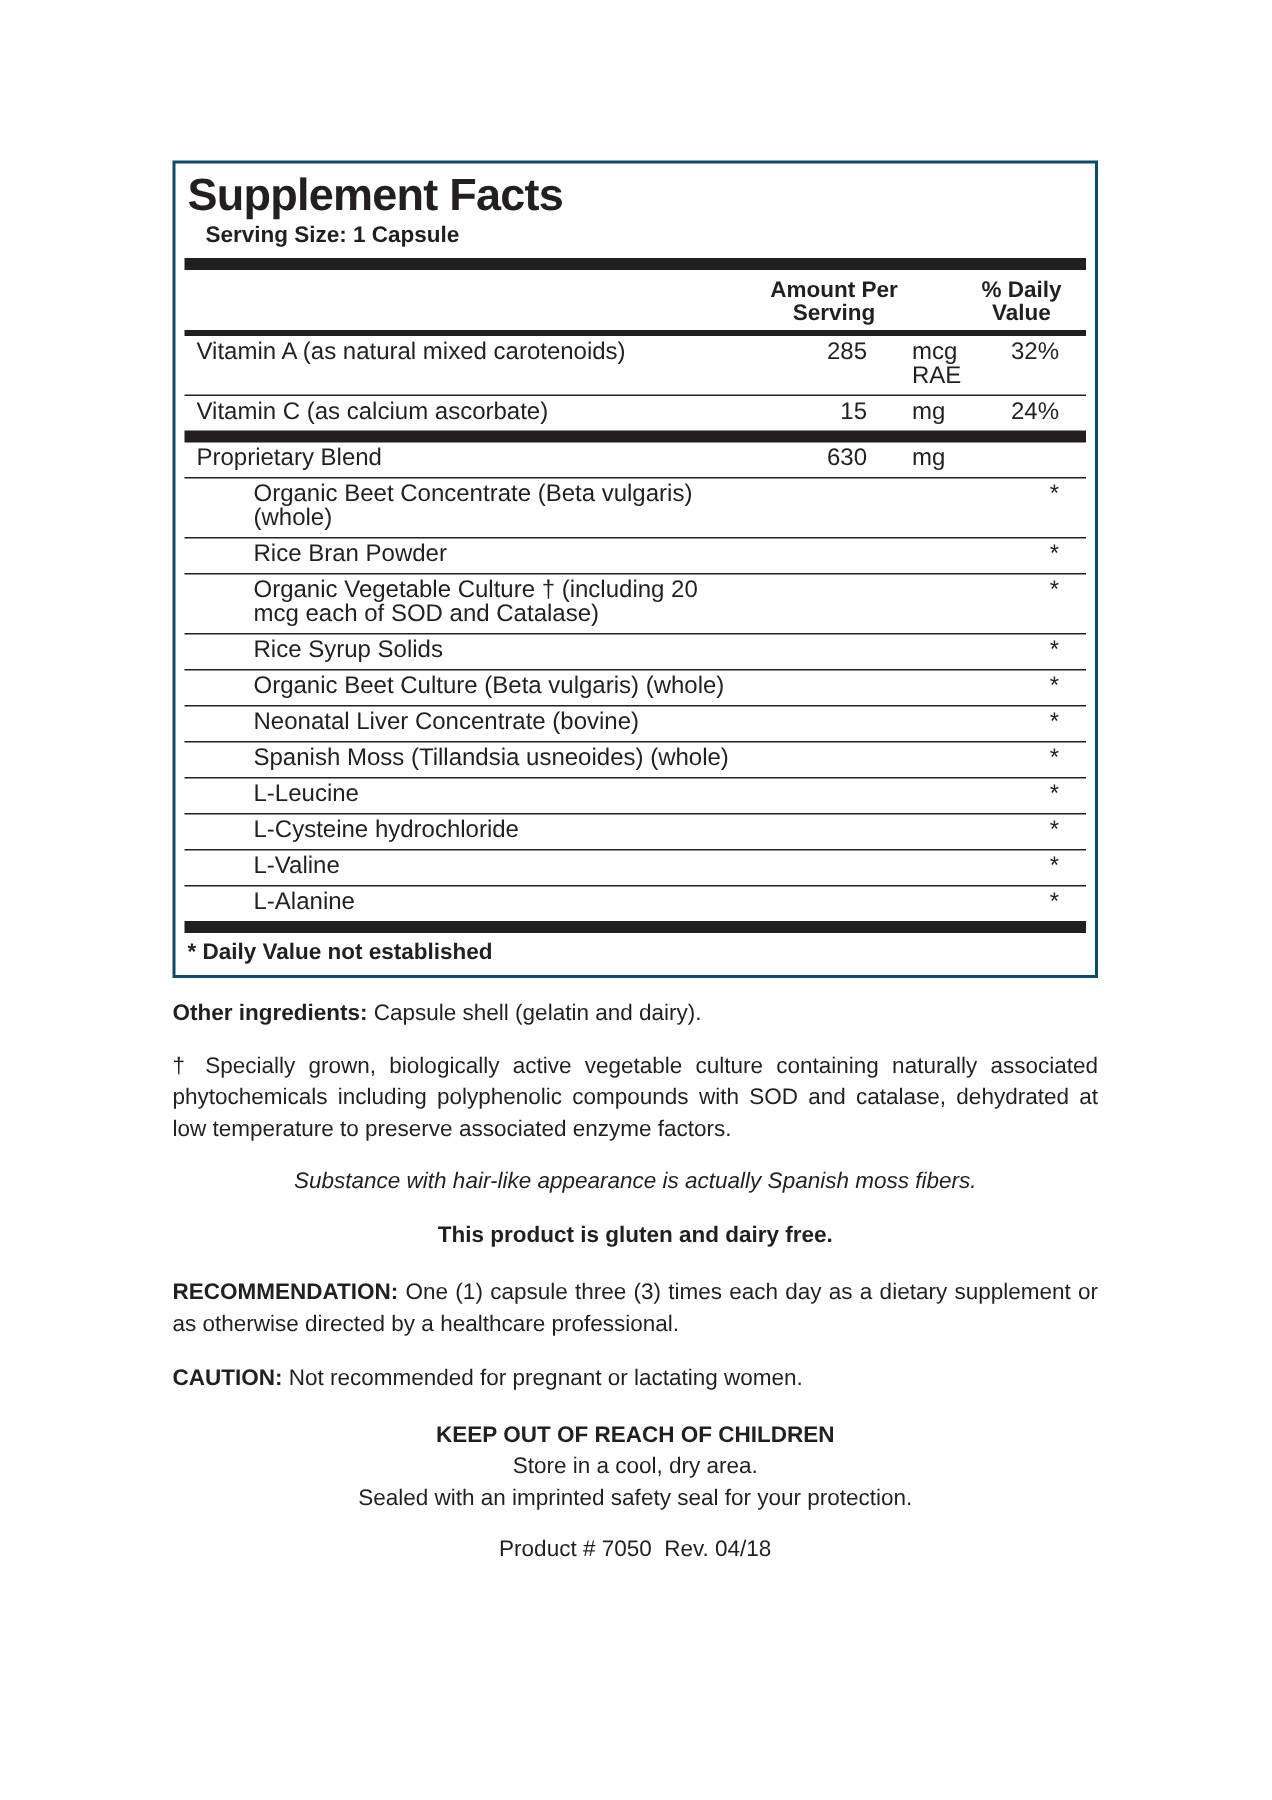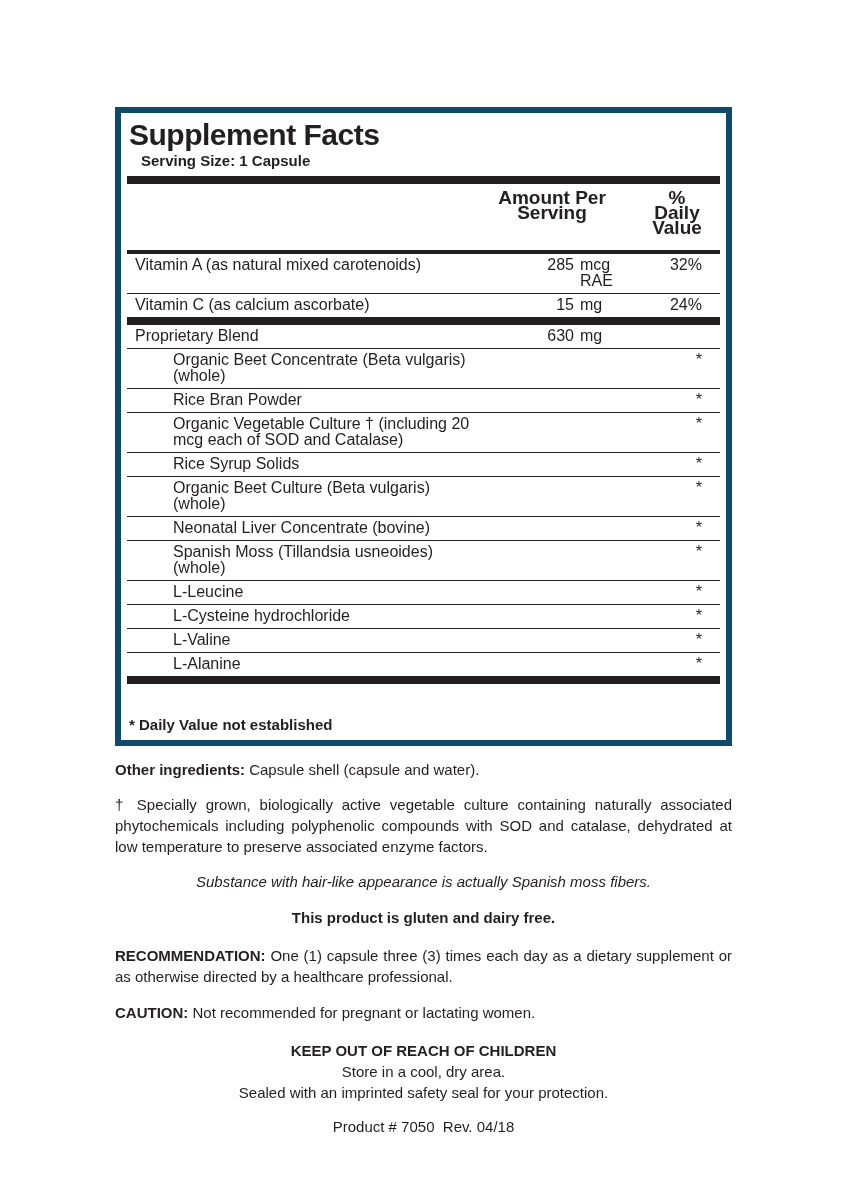--- a/index.html
+++ b/index.html
@@ -9,21 +9,21 @@
     color: #231f20;
     -webkit-font-smoothing: antialiased;
   }
   .content {
     width: 617px;
     margin: 107px 0 0 115px;
   }
 
   
   .facts-box {
-    border: 6px solid #0c4a6e;
+    border: 2px solid #0c4a6e;
     padding: 4px 6px 5px 6px;
     box-sizing: border-box;
     margin-bottom: 13px;
   }
   .facts-title {
     font-size: 30px;
     font-weight: bold;
     letter-spacing: -0.5px;
     margin: 2px 0 1px 2px;
     line-height: 32px;
@@ -33,48 +33,48 @@
     font-weight: bold;
     margin: 0 0 7px 14px;
   }
   .bar { background: #231f20; width: 100%; }
   .bar.thick { height: 8px; }
   .bar.medium { height: 4px; }
   .rule { border-top: 1.5px solid #231f20; }
 
   .hdr-row {
     display: flex;
-    padding: 6px 14px 15px 8px;
-    font-size: 19px;
+    align-items: flex-end;
+    padding: 6px 14px 4px 8px;
+    font-size: 15px;
     font-weight: bold;
     line-height: 15px;
   }
   .hdr-spacer { flex: 1; }
   .hdr-amount { width: 160px; text-align: center; }
   .hdr-dv { width: 58px; text-align: center; margin-left: 16px; }
 
   .nrow {
     display: flex;
     align-items: baseline;
     padding: 3px 14px 4px 8px;
     font-size: 16px;
     line-height: 16px;
   }
   .nname { flex: 1; }
   .nrow.indent .nname { padding-left: 38px; }
-  .namt { width: 160px; display: flex; }
+  .namt { width: 160px; display: flex; gap: 24px; }
   .num { width: 90px; text-align: right; }
   .unit { margin-left: 6px; flex: 1; text-align: left; }
   .ndv { width: 58px; text-align: right; padding-right: 4px; }
 
   .footnote {
     font-size: 15px;
     font-weight: bold;
     padding: 4px 8px 2px 2px;
-    margin-top: 28px;
   }
 
   
   .notes p {
     font-size: 15px;
     line-height: 21px;
     margin: 0 0 15px 0;
   }
   .notes p.other { margin-bottom: 14px; }
   .notes p.dagger { text-align: justify; margin-bottom: 14px; }
@@ -233,21 +233,21 @@
           </span>
           <span class="ndv">*</span>
         </div>
         <div class="bar thick"></div>
       </div>
 
     <div class="footnote">* Daily Value not established</div>
   </div>
 
   <div class="notes">
-    <p class="other"><b>Other ingredients:</b> <span>Capsule shell (capsule and water).</span></p>
+    <p class="other"><b>Other ingredients:</b> <span>Capsule shell (gelatin and dairy).</span></p>
 
     <p class="dagger">† Specially grown, biologically active vegetable culture containing naturally associated phytochemicals including polyphenolic compounds with SOD and catalase, dehydrated at low temperature to preserve associated enzyme factors.</p>
 
     <p class="moss">Substance with hair-like appearance is actually Spanish moss fibers.</p>
 
     <p class="gluten">This product is gluten and dairy free.</p>
 
     <p class="recommend"><b>RECOMMENDATION:</b> <span>One (1) capsule three (3) times each day as a dietary supplement or as otherwise directed by a healthcare professional.</span></p>
 
     <p class="caution"><b>CAUTION:</b> <span>Not recommended for pregnant or lactating women.</span></p>

